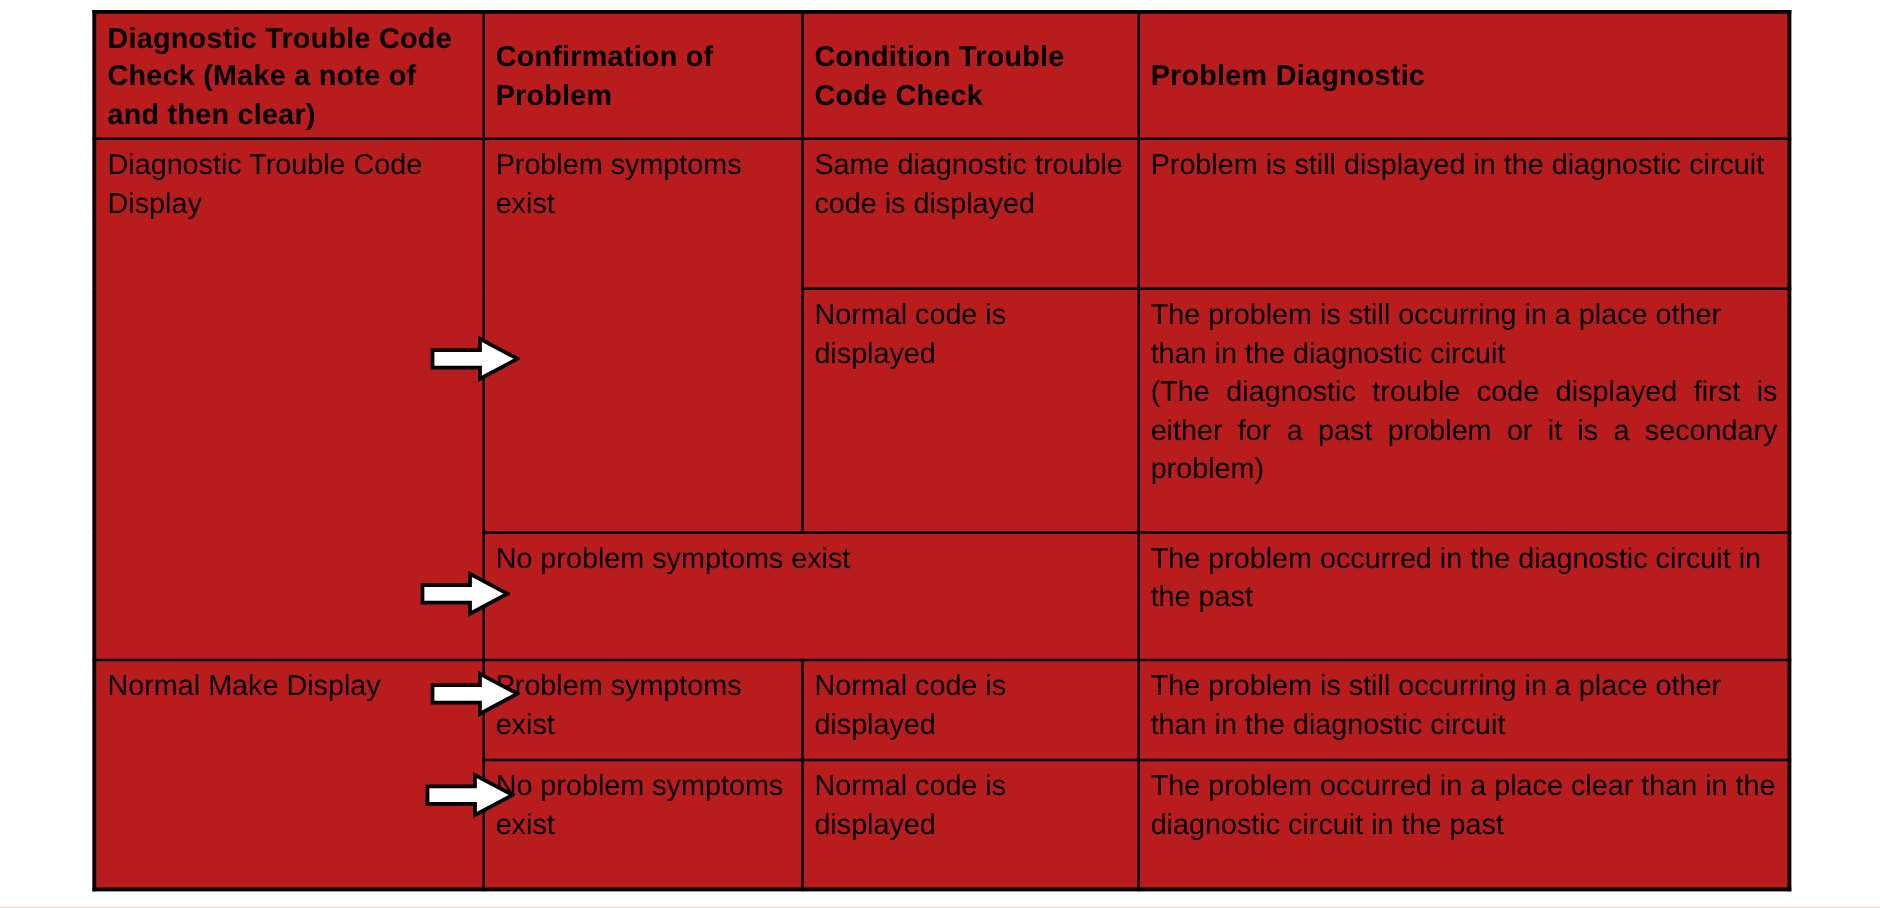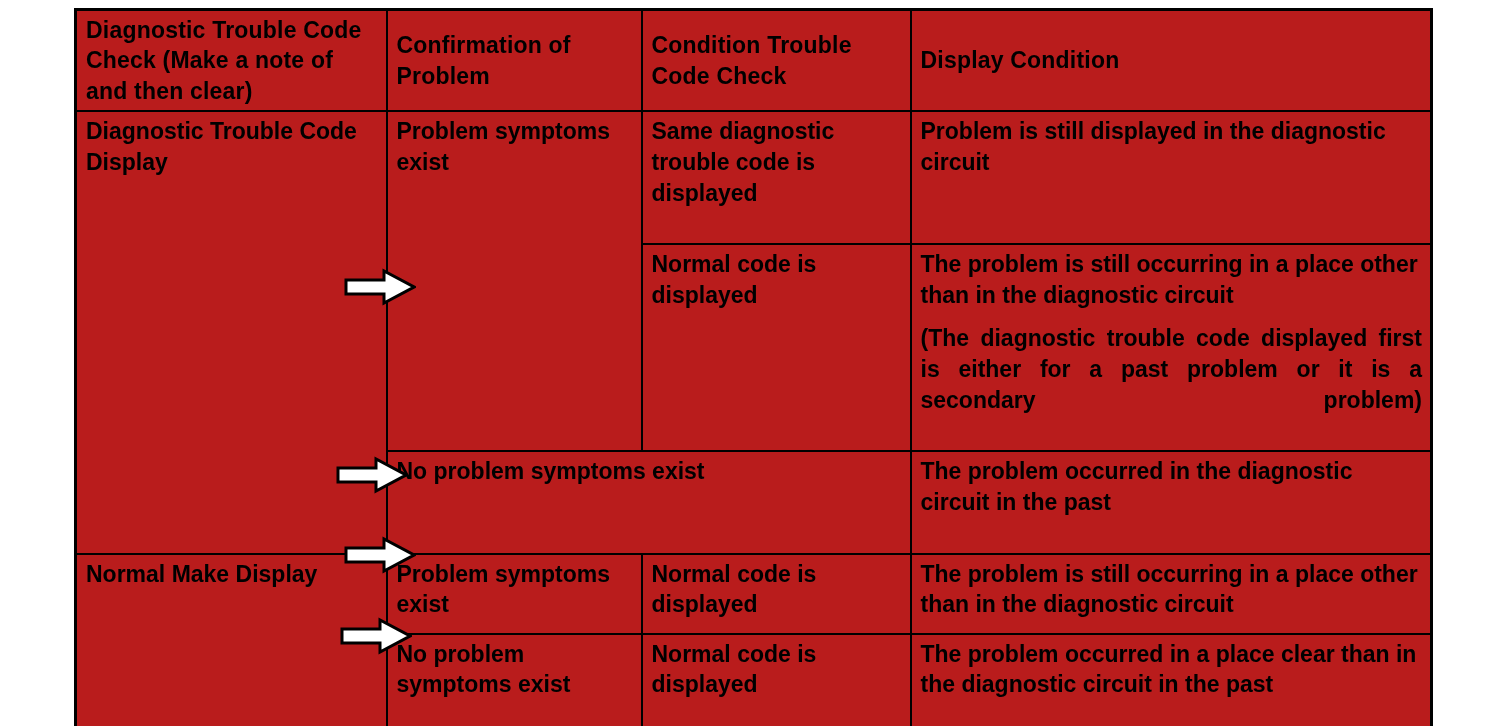--- a/index.html
+++ b/index.html
@@ -21,41 +21,41 @@
     width:1356px;
     height:674px;
     background:#b91c1c;
   }
   table.dtc td, table.dtc th{
     border:2px solid #000;
     vertical-align:top;
     padding:4px 8px 4px 9px;
     font-size:23px;
     line-height:1.34;
-    font-weight:700;
+    font-weight:400;
     text-align:left;
   }
   table.dtc th{
     font-weight:bold;
     vertical-align:middle;
     font-size:23px;
     line-height:1.32;
     letter-spacing:0.2px;
   }
   
   table.dtc{border:3px solid #000;}
   .c1{width:311px;}
   .c2{width:255px;}
   .c3{width:269px;}
   .c4{width:521px;}
 
   th.th-center{text-align:center;}
   th.th-left{text-align:left;}
 
-  .just{text-align:justify;margin-top:12px;}
+  .just{text-align:justify;}
   .just::after{content:"";display:inline-block;width:100%;}
 
   
   .arrow{
     position:absolute;
     width:72px;height:38px;
     pointer-events:none;
   }
   .arrow svg{display:block;width:72px;height:38px;}
 
@@ -74,21 +74,21 @@
       <col class="c1">
         <col class="c2">
         <col class="c3">
         <col class="c4">
     </colgroup>
     <thead>
       <tr>
         <th class="th-left">Diagnostic Trouble Code Check (Make a note of and then clear)</th>
         <th class="th-center">Confirmation of Problem</th>
         <th class="th-left">Condition Trouble Code Check</th>
-        <th class="th-center">Display Condition</th>
+        <th class="th-center">Problem Diagnostic</th>
       </tr>
     </thead>
     <tbody>
 
       <tr style="height:120px;">
         <td rowspan="3">Diagnostic Trouble Code Display</td>
         <td rowspan="2">Problem symptoms exist</td>
         <td class="just">Same diagnostic trouble code is displayed</td>
         <td>Problem is still displayed in the diagnostic circuit</td>
       </tr>

